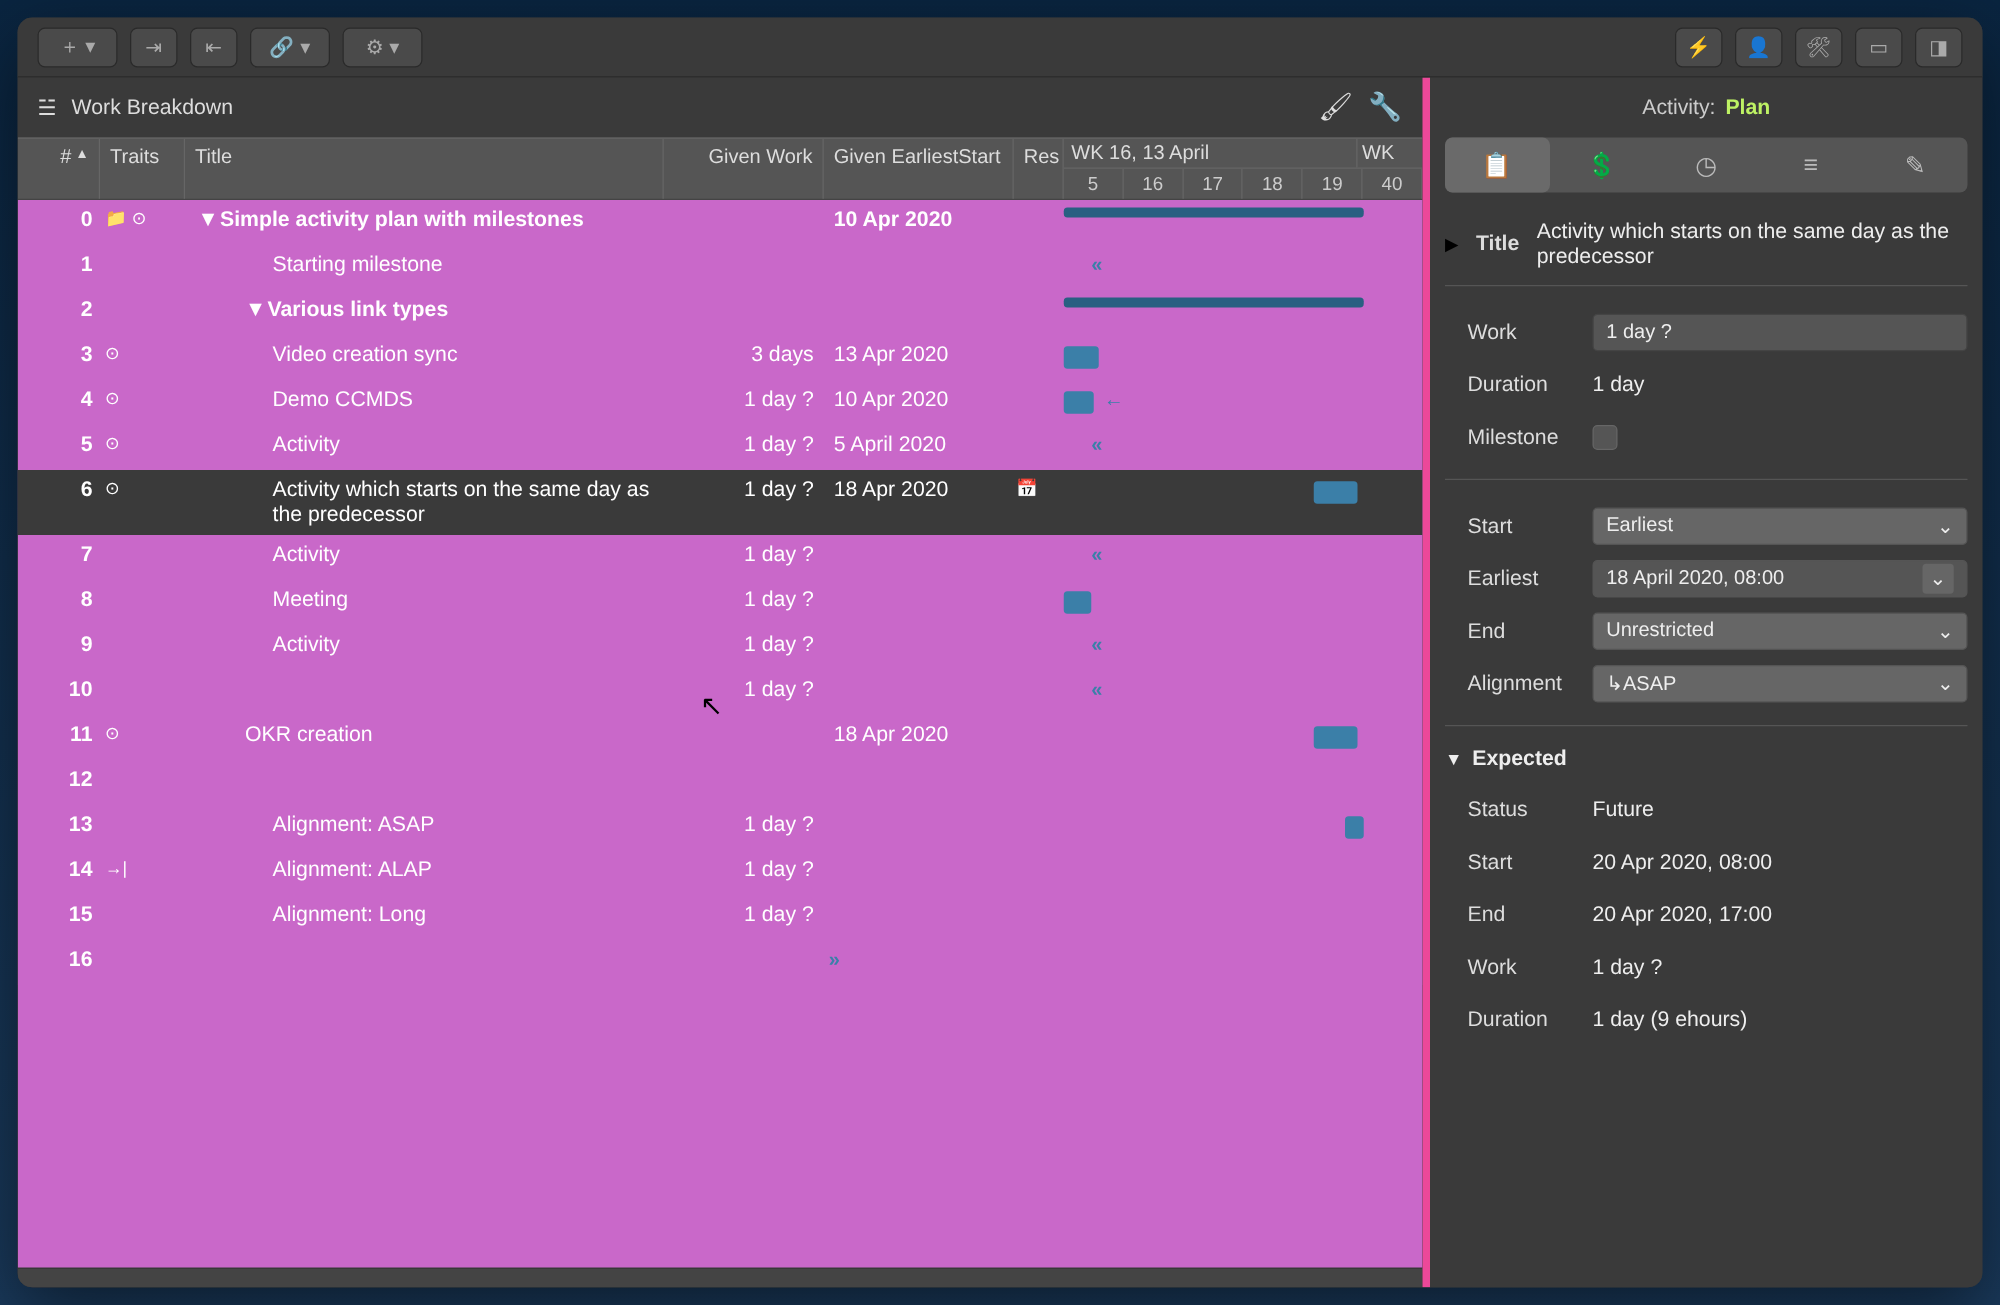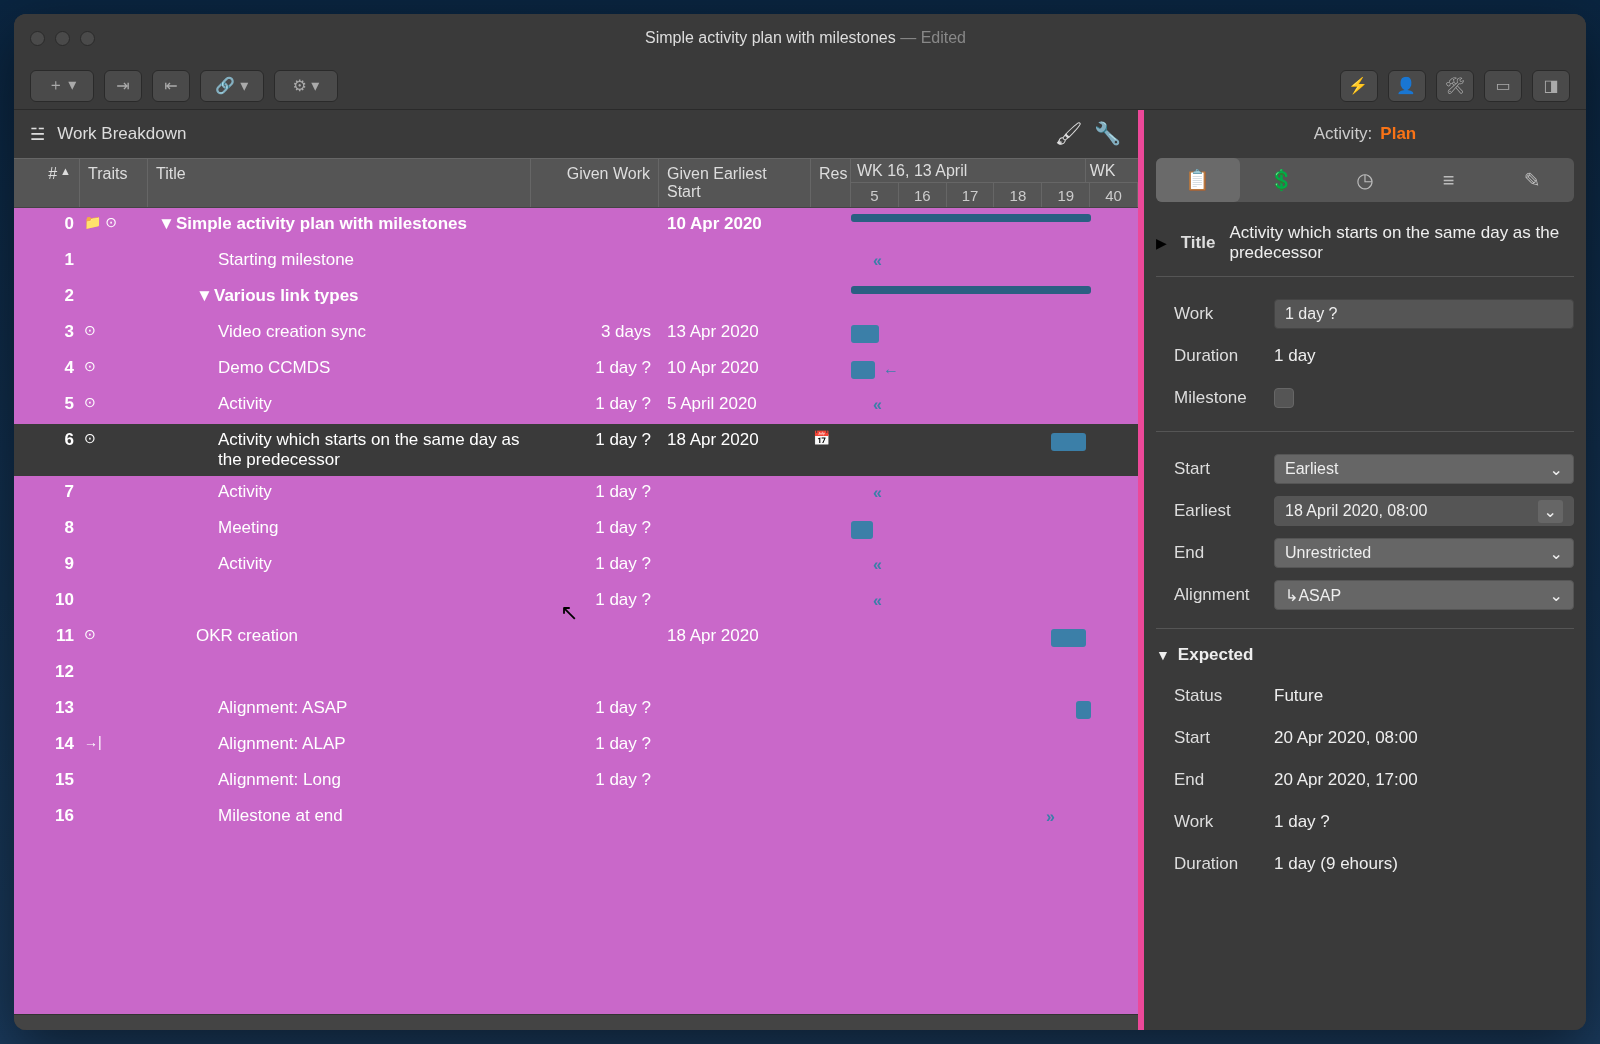--- a/index.html
+++ b/index.html
@@ -17,21 +17,21 @@
 .content { flex: 1; display: flex; overflow: hidden; }
 .left-pane { flex: 1; display: flex; flex-direction: column; background: #3a3a3a; overflow: hidden; }
 .pane-header { height: 48px; display: flex; align-items: center; padding: 0 16px; color: #ddd; font-size: 17px; gap: 12px; }
 .pane-header .spacer { flex: 1; }
 .columns-header { height: 50px; display: flex; background: #555; color: #ddd; font-size: 16px; font-weight: 500; border-top: 1px solid #666; border-bottom: 1px solid #444; }
 .col-head { padding: 6px 8px; border-right: 1px solid #666; display: flex; align-items: flex-start; }
 .col-num { width: 66px; justify-content: flex-end; }
 .col-traits { width: 68px; }
 .col-title { width: 383px; }
 .col-given-work { width: 128px; text-align: center; justify-content: flex-end; }
-.col-given-start { width: 152px; flex-direction: column; }
+.col-given-start { width: 152px; flex-direction: row; }
 .col-res { width: 40px; }
 .timeline-head { flex: 1; display: flex; flex-direction: column; }
 .timeline-head .days { height: 25px; display: flex; }
 .timeline-head .day { flex: 1; display: flex; align-items: center; justify-content: center; color: #ccc; border-right: 1px solid #666; font-size: 15px; }
 .rows { flex: 1; overflow: hidden; background: #c968c9; position: relative; }
 .row { display: flex; align-items: flex-start; min-height: 36px; color: #fff; font-size: 17px; }
 .row.normal { background: #c968c9; }
 .row.selected { background: #3a3a3a; }
 .row .num { width: 66px; text-align: right; padding: 6px 6px 6px 0; font-weight: 600; }
 .row .traits { width: 68px; padding: 6px 4px; display: flex; gap: 2px; font-size: 14px; }
@@ -42,21 +42,21 @@
 .row .disclosure { display: inline-block; width: 18px; color: #fff; }
 .row .given-work { width: 128px; text-align: right; padding: 6px 8px; }
 .row .given-start { width: 152px; padding: 6px 8px; }
 .row .cal-icon { width: 40px; padding: 6px 2px; font-size: 14px; }
 .row .gantt { flex: 1; position: relative; height: 100%; min-height: 36px; }
 .bar { position: absolute; height: 18px; background: #3b7fa8; border-radius: 3px; top: 9px; }
 .arrow { position: absolute; color: #3b7fa8; font-weight: 700; top: 8px; font-size: 16px; }
 .bold { font-weight: 700; }
 .right-pane { width: 448px; background: #3a3a3a; border-left: 6px solid #ec4899; display: flex; flex-direction: column; padding: 0 12px; overflow: hidden; }
 .inspector-header { height: 48px; display: flex; align-items: center; justify-content: center; color: #ccc; font-size: 17px; gap: 8px; }
-.inspector-header .val { color: #f97316; font-weight: 600; }
+.inspector-header .val { color: #bef264; font-weight: 600; }
 .segmented { height: 44px; display: flex; background: #555; border-radius: 6px; margin-bottom: 16px; }
 .seg { flex: 1; display: flex; align-items: center; justify-content: center; color: #bbb; font-size: 20px; cursor: pointer; }
 .seg.active { background: #6a6a6a; border-radius: 6px; }
 .prop-section { padding: 4px 0 12px; border-bottom: 1px solid #555; margin-bottom: 12px; }
 .prop-row { display: flex; align-items: center; min-height: 42px; gap: 14px; }
 .prop-label { width: 104px; color: #ddd; font-size: 17px; }
 .prop-label.indent { padding-left: 18px; }
 .prop-value { flex: 1; color: #eee; font-size: 17px; }
 .prop-select { flex: 1; height: 30px; background: #666; border: 1px solid #555; border-radius: 4px; color: #eee; font-size: 16px; padding: 0 10px; display: flex; align-items: center; justify-content: space-between; cursor: pointer; }
 .prop-input { flex: 1; height: 30px; background: #555; border: 1px solid #444; border-radius: 4px; color: #eee; font-size: 16px; padding: 0 10px; display: flex; align-items: center; }
@@ -65,32 +65,20 @@
 .section-header { display: flex; align-items: center; gap: 8px; color: #eee; font-weight: 700; font-size: 17px; padding: 4px 0 10px; cursor: pointer; }
 .tri { font-size: 14px; }
 .scrollbar-bottom { height: 16px; background: #444; border-top: 1px solid #333; }
 .cursor { position: absolute; left: 546px; top: 392px; pointer-events: none; color: #000; font-size: 22px; z-index: 100; }
 </style>
 </head>
 <body>
 
 <div class="window">
 
-  <div class="titlebar">
-    <div class="traffic-lights">
-      <div class="traffic-light"></div>
-      <div class="traffic-light"></div>
-      <div class="traffic-light"></div>
-    </div>
-    <div class="title-text">
-      <span>Simple activity plan with milestones</span>
-      <span class="edited"> — <span>Edited</span></span>
-    </div>
-    <div style="width:54px"></div>
-  </div>
 
   <div class="toolbar">
     <div class="tb-btn wide">＋ ▾</div>
     <div class="tb-btn">⇥</div>
     <div class="tb-btn">⇤</div>
     <div class="tb-btn wide">🔗 ▾</div>
     <div class="tb-btn wide">⚙ ▾</div>
     <div class="tb-spacer"></div>
     <div class="tb-btn">
         <span>⚡</span>
@@ -316,21 +304,20 @@
             <div class="traits"></div>
             <div class="title-cell l2"><span>Alignment: Long</span></div>
             <div class="given-work">1 day ?</div>
             <div class="given-start"></div>
             <div class="cal-icon"></div>
             <div class="gantt"></div>
           </div>
           <div class="row normal">
             <div class="num">16</div>
             <div class="traits"></div>
-            <div class="title-cell l2"><span>Milestone at end</span></div>
             <div class="given-work"></div>
             <div class="given-start"></div>
             <div class="cal-icon"></div>
             <div class="gantt">
               <div class="arrow" style="left: 195px;">»</div>
             </div>
           </div>
         </div>
       <div class="scrollbar-bottom"></div>
     </div>

